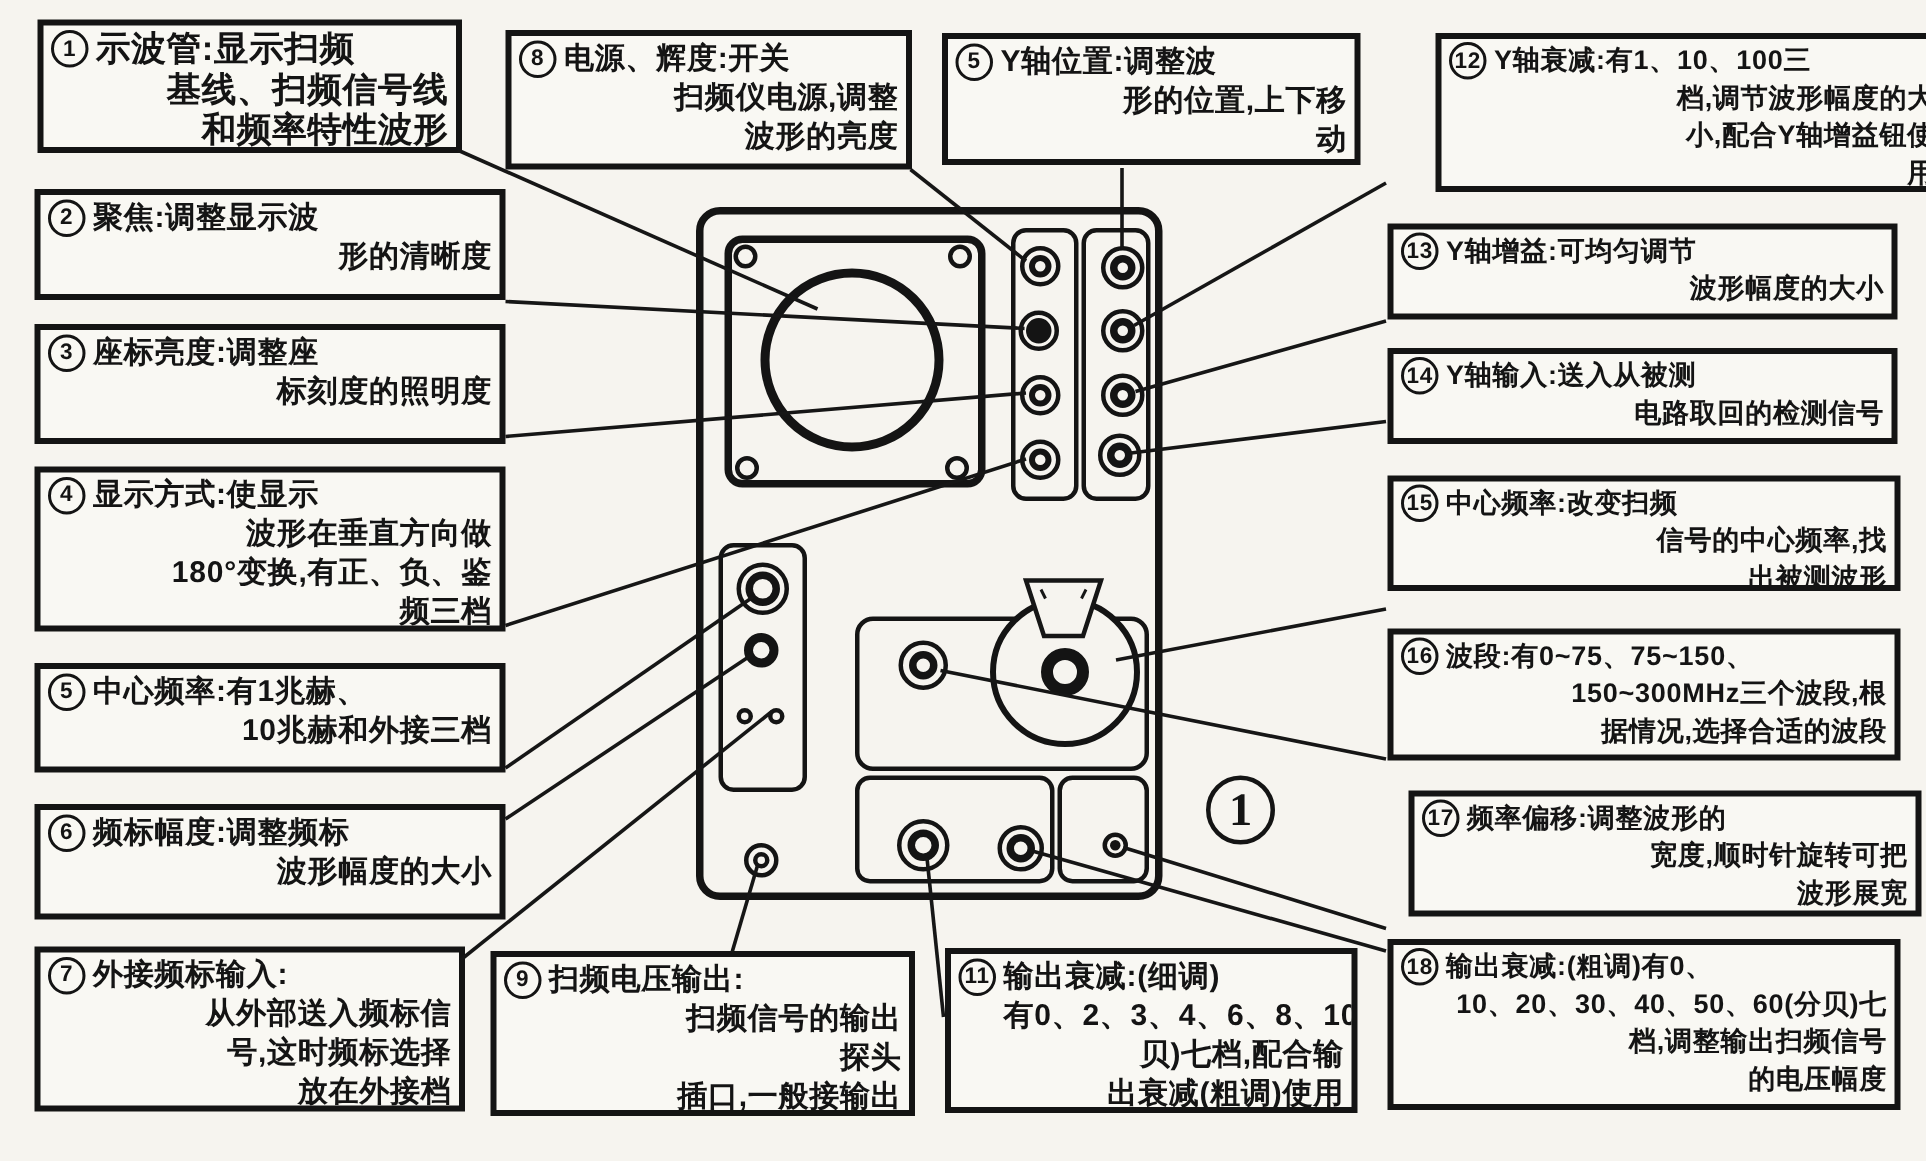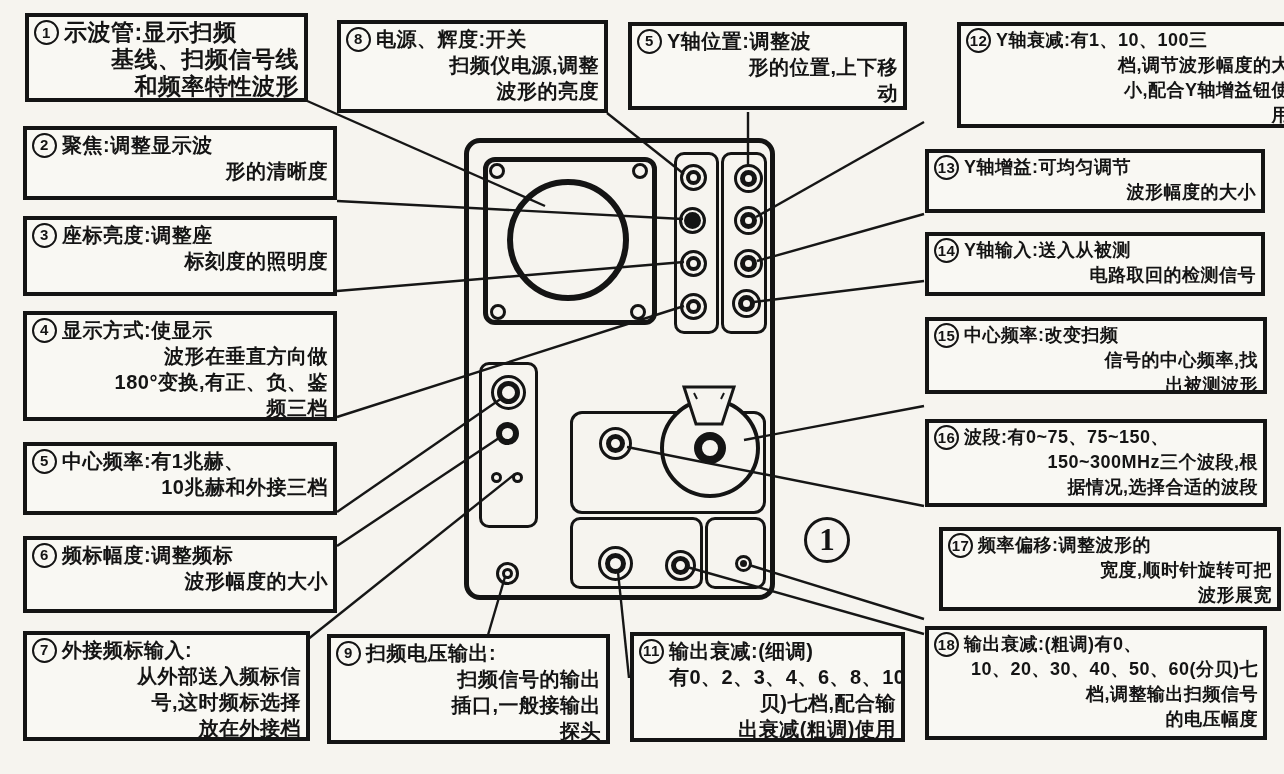--- a/index.html
+++ b/index.html
@@ -110,22 +110,22 @@
     <div class="cline cont">扫频仪电源,调整</div>
     <div class="cline cont">波形的亮度</div>
   </div>
 
   <div class="callout fs-md" style="left:327px;top:634px;width:283px;height:110px;">
     <div class="cline first">
         <span class="cnum">9</span>
         <span>扫频电压输出:</span>
       </div>
     <div class="cline cont">扫频信号的输出</div>
+    <div class="cline cont">探头</div>
     <div class="cline cont">插口,一般接输出</div>
-    <div class="cline cont">探头</div>
   </div>
 
   <div class="callout fs-md" style="left:628px;top:22px;width:279px;height:88px;">
     <div class="cline first">
         <span class="cnum">5</span>
         <span>Y轴位置:调整波</span>
       </div>
     <div class="cline cont">形的位置,上下移</div>
     <div class="cline cont">动</div>
   </div>

